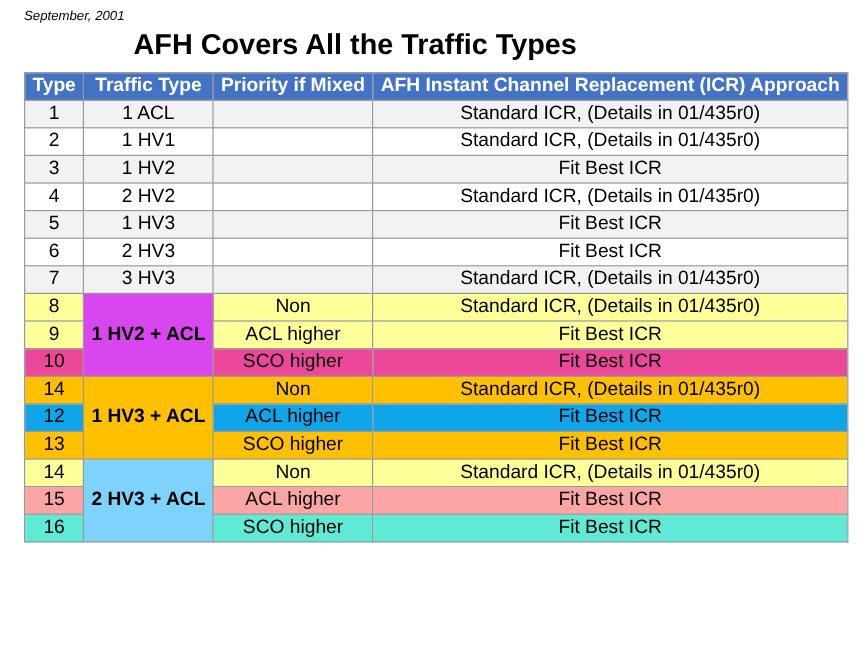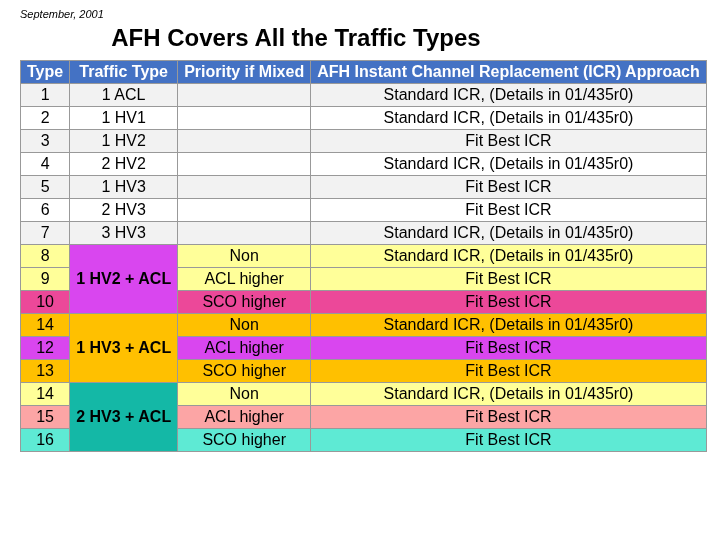--- a/index.html
+++ b/index.html
@@ -138,33 +138,33 @@
           <td>10</td>
           <td>SCO higher</td>
           <td>Fit Best ICR</td>
         </tr>
         <tr style="background-color: rgb(255, 192, 0);">
           <td>14</td>
           <td rowspan="3" style="font-weight: bold; background-color: rgb(255, 192, 0);">1 HV3 + ACL</td>
           <td>Non</td>
           <td>Standard ICR, (Details in 01/435r0)</td>
         </tr>
-        <tr style="background-color: #d946ef; margin-top: 10px;">
+        <tr style="background-color: #0ea5e9; margin-top: 10px;">
           <td>12</td>
           <td>ACL higher</td>
           <td>Fit Best ICR</td>
         </tr>
         <tr style="background-color: rgb(255, 192, 0); margin-top: 25px;">
           <td>13</td>
           <td>SCO higher</td>
           <td>Fit Best ICR</td>
         </tr>
         <tr style="background-color: rgb(255, 255, 153);">
           <td>14</td>
-          <td rowspan="3" style="font-weight: bold; background-color: #14b8a6;">2 HV3 + ACL</td>
+          <td rowspan="3" style="font-weight: bold; background-color: #7dd3fc;">2 HV3 + ACL</td>
           <td>Non</td>
           <td>Standard ICR, (Details in 01/435r0)</td>
         </tr>
         <tr style="background-color: #fca5a5;">
           <td>15</td>
           <td>ACL higher</td>
           <td>Fit Best ICR</td>
         </tr>
         <tr style="background-color: #5eead4;">
           <td>16</td>

